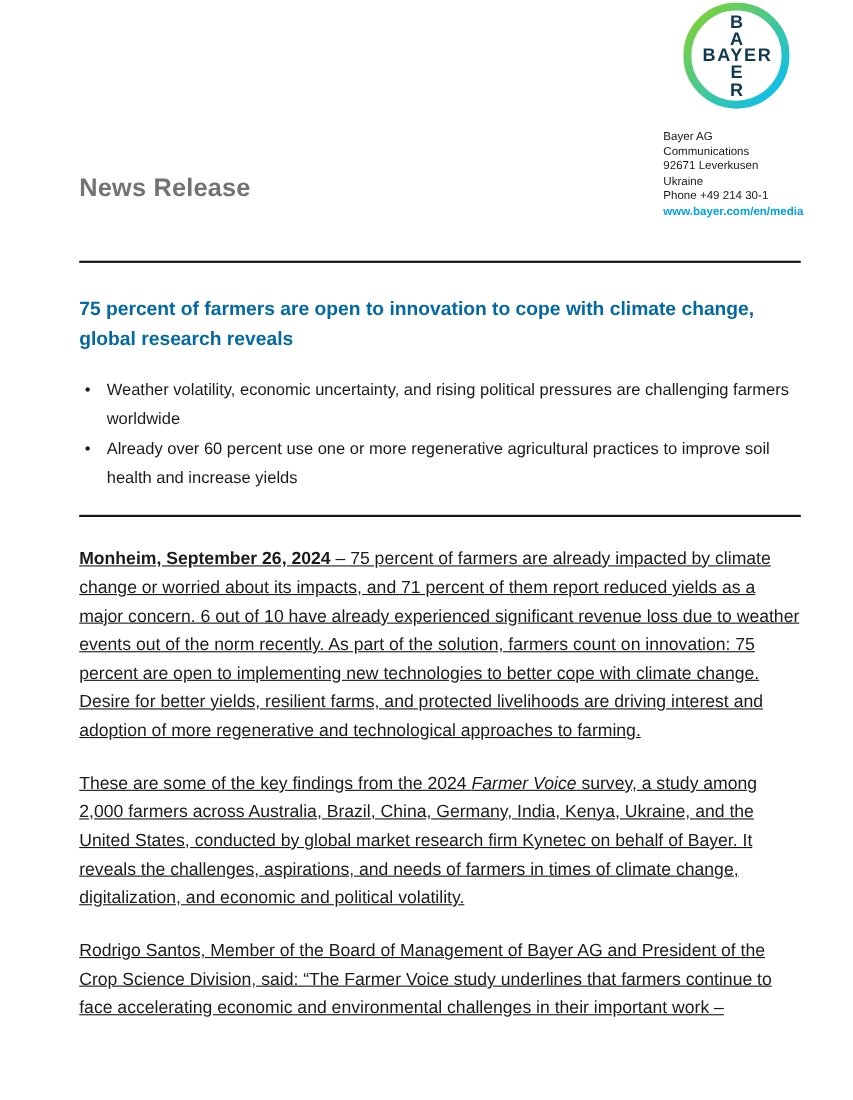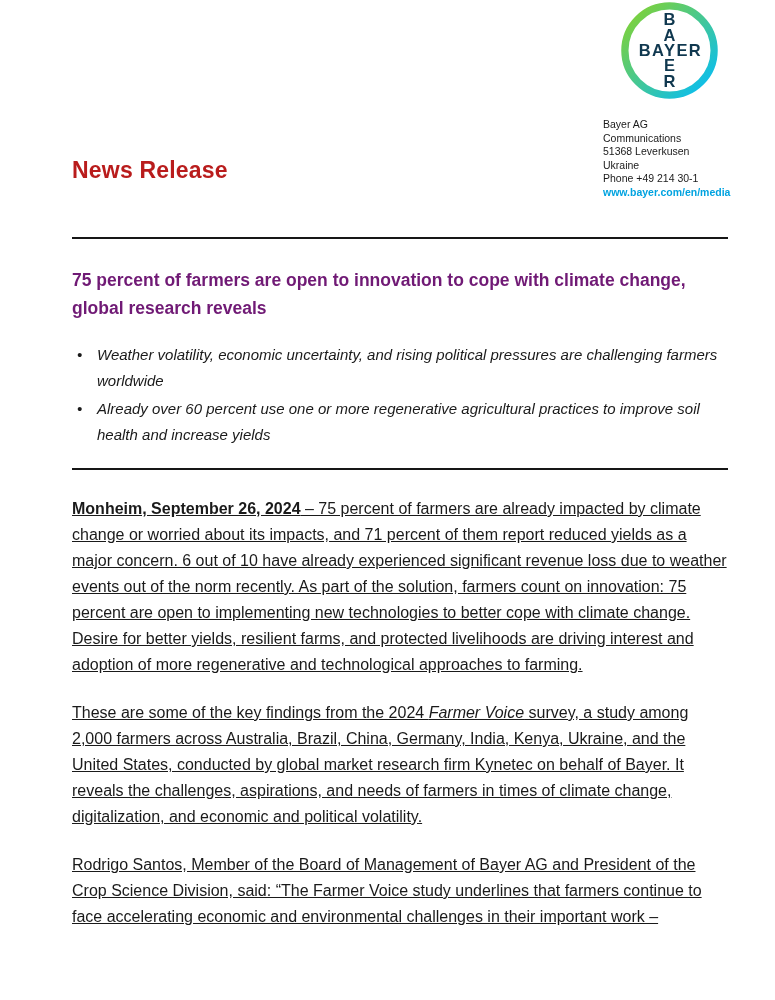--- a/index.html
+++ b/index.html
@@ -43,42 +43,41 @@
     color:#00a3e0;
     font-weight:bold;
     text-decoration:none;
     cursor:pointer;
   }
   
   .content { padding:156px 47px 0 72px; }
   .doc-type {
     font-size:23px;
     font-weight:bold;
-    color:#b91c1c;
+    color:#737373;
     letter-spacing:0.2px;
     line-height:28px;
   }
   .rule { height:2px; background:#161616; border:0; }
   .rule-top { margin-top:53px; }
   .rule-bottom { margin-top:20px; }
   .headline {
     margin-top:27px;
     font-size:17.5px;
     font-weight:bold;
     line-height:28px;
-    color:#701a75;
+    color:#0369a1;
   }
   .bullets { margin-top:20px; list-style:none; }
   .bullets li {
     position:relative;
     padding-left:25px;
     font-size:15px;
     line-height:26px;
     margin-bottom:2px;
-    font-style:italic;
   }
   .bullets li::before {
     content:"\2022";
     position:absolute;
     left:5px;
     top:0;
   }
   .para {
     font-size:16px;
     line-height:26px;
@@ -103,21 +102,21 @@
     <text class="lv" x="50" y="24">B</text>
     <text class="lv" x="50" y="40">A</text>
     <text class="lw" x="51" y="55.5">BAYER</text>
     <text class="lv" x="50" y="71.5">E</text>
     <text class="lv" x="50" y="87.5">R</text>
   </svg>
 
   <div class="contact">
     <div>Bayer AG</div>
     <div>Communications</div>
-    <div>51368 Leverkusen</div>
+    <div>92671 Leverkusen</div>
     <div>Ukraine</div>
     <div>Phone +49 214 30-1</div>
     <a class="weblink">www.bayer.com/en/media</a>
   </div>
 
   <div class="content">
 
     <h1 class="doc-type">News Release</h1>
 
     <div class="rule rule-top"></div>

